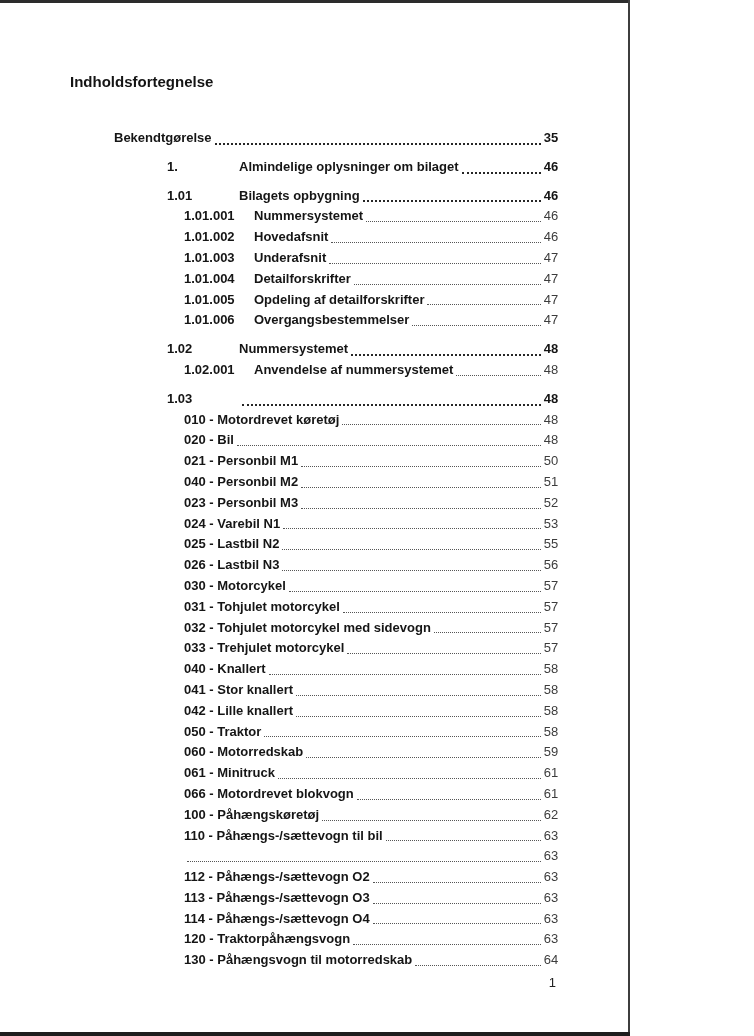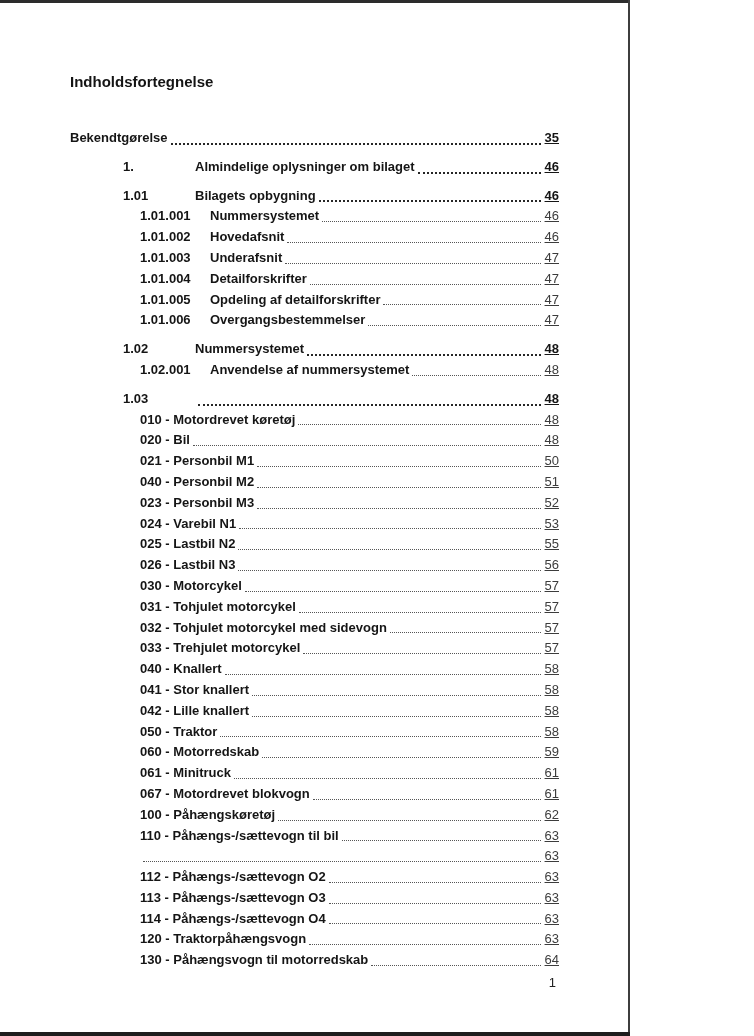--- a/index.html
+++ b/index.html
@@ -36,34 +36,35 @@
   .toc { width: 100%; }
 
   .row {
     display: flex;
     align-items: stretch;
     font-size: 13px;
     line-height: 20.8px;
     font-weight: bold;
     color: #151515;
     white-space: nowrap;
+    margin-left: 44px;
   }
 
   .row .num   { flex: 0 0 auto; }
   .row .label { flex: 0 0 auto; }
 
   .row .dots  { flex: 1 1 auto; position: relative; min-width: 12px; }
   .row .dots::after {
     content: "";
     position: absolute;
     left: 3px; right: 2px; bottom: 4px;
     border-bottom: 2px dotted #262626;
   }
 
-  .row .pg { flex: 0 0 auto; text-align: right; min-width: 16px; text-decoration: underline; }
+  .row .pg { flex: 0 0 auto; text-align: center; min-width: 16px; }
 
   
   .row.l1 { padding-left: 0; }
 
   
   .row.l2 { padding-left: 53px; margin-top: 8px; }
   .row.l2 .num { width: 72px; }
 
   
   .row.l3 { padding-left: 70px; }
@@ -276,21 +277,21 @@
     <span class="pg">59</span>
   </div>
         <div class="row l3v">
 
     <span class="label">061 - Minitruck</span>
     <span class="dots"></span>
     <span class="pg">61</span>
   </div>
         <div class="row l3v">
 
-    <span class="label">067 - Motordrevet blokvogn</span>
+    <span class="label">066 - Motordrevet blokvogn</span>
     <span class="dots"></span>
     <span class="pg">61</span>
   </div>
         <div class="row l3v">
 
     <span class="label">100 - Påhængskøretøj</span>
     <span class="dots"></span>
     <span class="pg">62</span>
   </div>
         <div class="row l3v">

